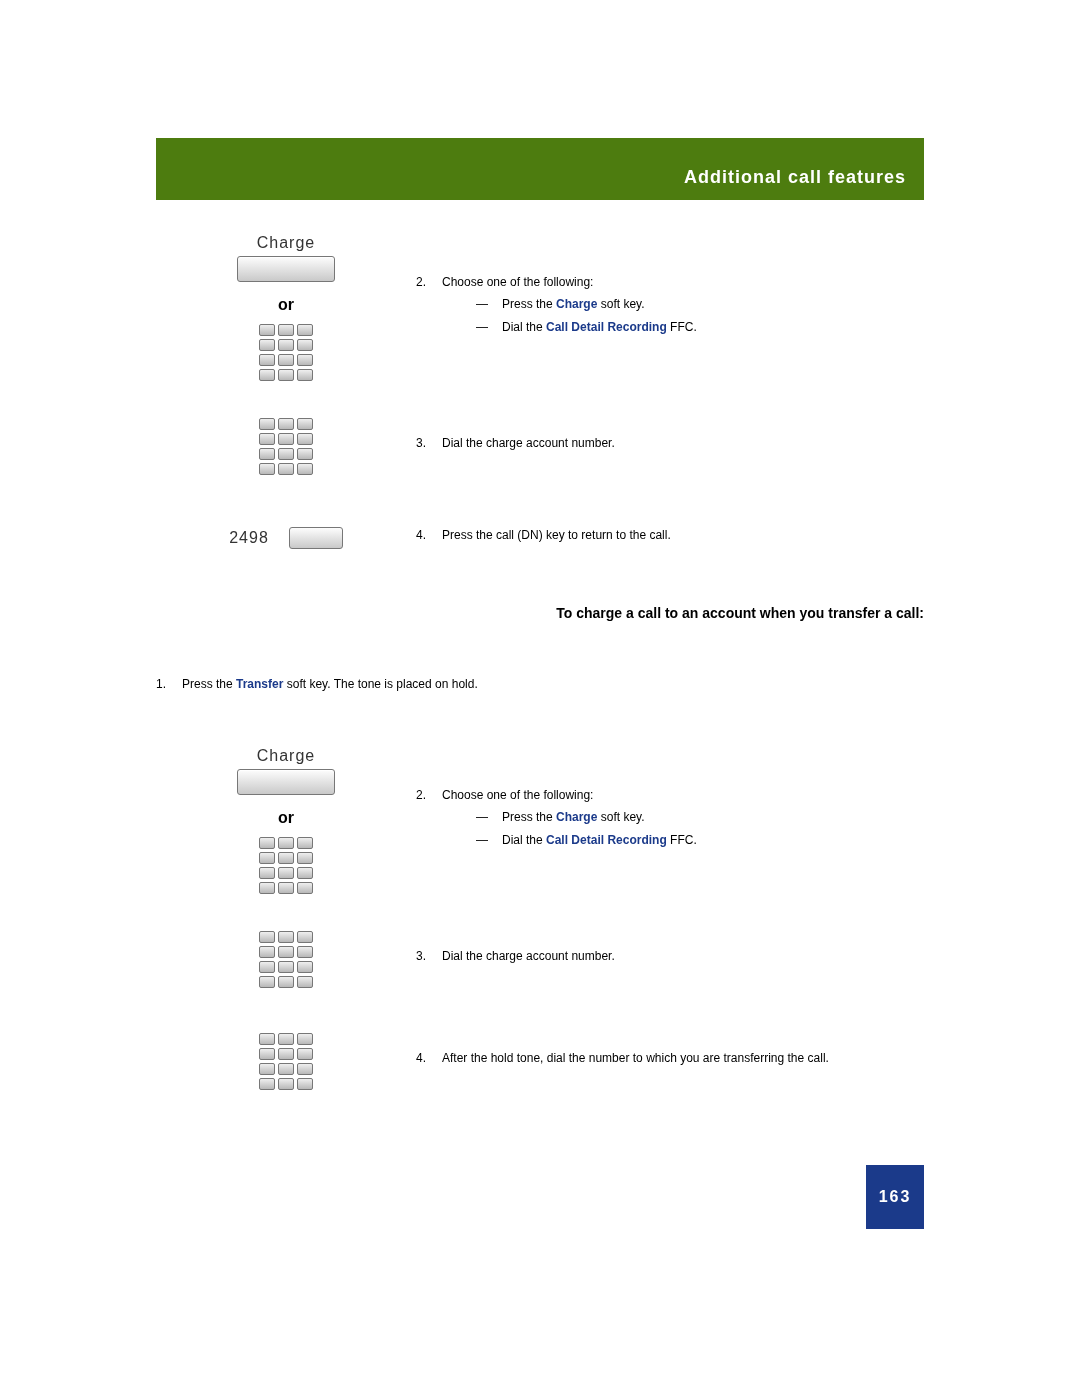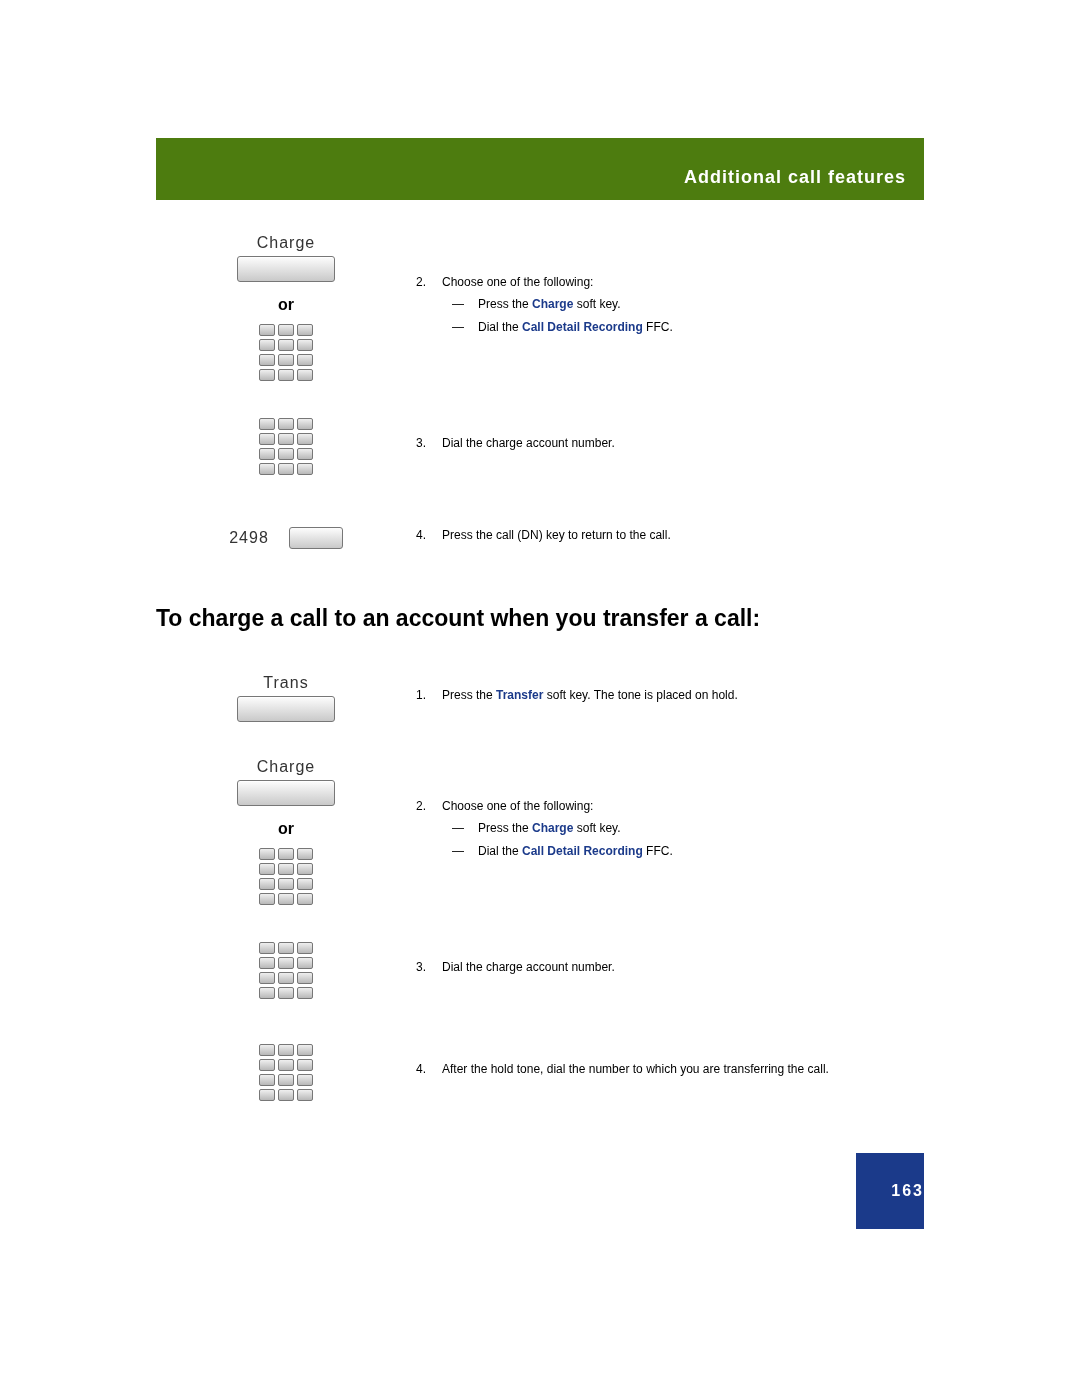--- a/index.html
+++ b/index.html
@@ -56,21 +56,21 @@
     flex: 1;
     font-size: 12px;
     line-height: 1.35;
   }
   .num {
     display: inline-block;
     width: 26px;
   }
   .sub-item {
     margin-top: 6px;
-    margin-left: 36px;
+    margin-left: 60px;
   }
   .dash {
     display: inline-block;
     width: 26px;
   }
   .blue-strong { color: #1b3a8a; font-weight: bold; }
   .soft-label {
     font-family: Verdana, Geneva, sans-serif;
     font-size: 16px;
     letter-spacing: 1px;
@@ -114,34 +114,34 @@
   }
   .dn-key {
     width: 52px;
     height: 20px;
     border: 1px solid #777;
     border-radius: 3px;
     background: linear-gradient(#fdfdfd, #c9c9c9);
   }
   .section-heading {
     font-weight: bold;
-    font-size: 23px;
+    font-size: 14px;
     margin: 40px 0 28px 0;
+    text-align: right;
   }
   .footer-box {
     position: absolute;
     right: 156px;
     bottom: 168px;
     width: 58px;
-    height: 76px;
+    height: 64px;
     background: #1b3a8a;
     display: flex;
     align-items: center;
-    justify-content: flex-end;
-    padding-left: 10px;
+    justify-content: center;
   }
   .footer-num {
     color: #fff;
     font-weight: bold;
     font-size: 16px;
     letter-spacing: 2px;
   }
 </style>
 </head>
 <body>
@@ -217,24 +217,20 @@
         </div>
       </div>
       <div class="text-col">
         <span class="num">4.</span><span>Press the call (DN) key to return to the call.</span>
       </div>
     </div>
 
     <div class="section-heading">To charge a call to an account when you transfer a call:</div>
 
     <div class="row" style="min-height:70px;">
-      <div class="icon-col">
-        <div class="soft-label">Trans</div>
-        <div class="soft-key"></div>
-      </div>
       <div class="text-col">
         <div>
           <span class="num">1.</span><span>Press the </span><span class="blue-strong">Transfer</span><span> soft key. The tone is placed on hold.</span>
         </div>
       </div>
     </div>
 
     <div class="row" style="min-height:150px; margin-top:14px;">
       <div class="icon-col">
         <div class="soft-label">Charge</div>

